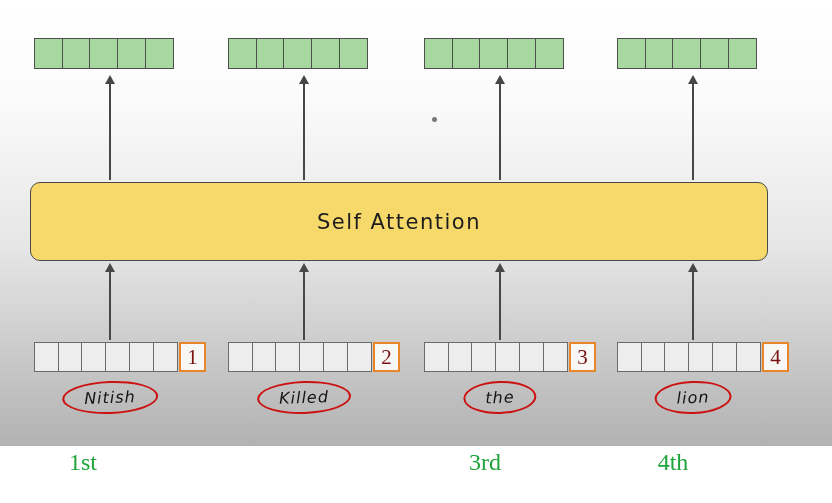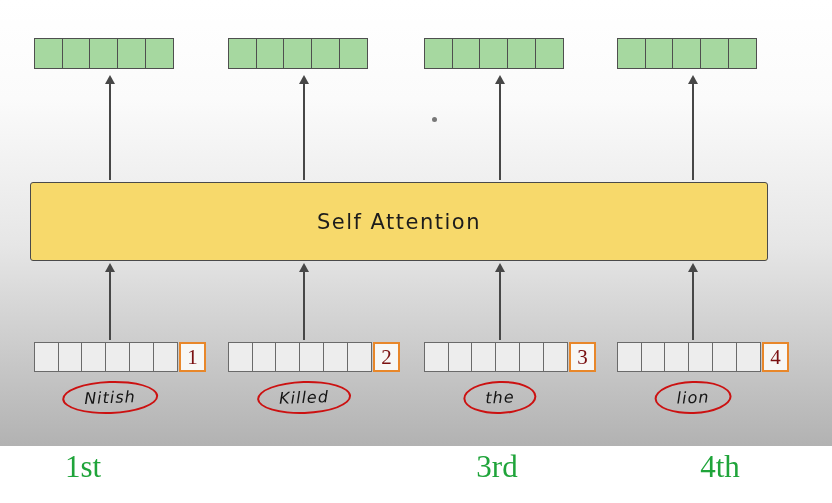--- a/index.html
+++ b/index.html
@@ -42,37 +42,37 @@
   .arrow::before{content:"";position:absolute;left:7px;top:5px;bottom:0;width:1.6px;background:#474747;}
   .arrow::after{content:"";position:absolute;left:2.5px;top:-1px;width:0;height:0;
     border-left:5.5px solid transparent;border-right:5.5px solid transparent;
     border-bottom:9px solid #474747;}
   .arrow-top{left:72px;top:76px;height:104px;}
   .arrow-mid{left:72px;top:264px;height:76px;}
 
   
   .attention-box{
     position:absolute;left:30px;top:182px;width:738px;height:79px;box-sizing:border-box;
-    background:var(--attention-box);border:1.6px solid #4a4a4a;border-radius:3px;
+    background:var(--attention-box);border:1.6px solid #4a4a4a;border-radius:10px;
     display:flex;align-items:center;justify-content:center;
   }
   .attention-label{font-size:21px;color:#1c1c1c;letter-spacing:1.5px;}
 
   
   .word-oval{
     position:absolute;top:381px;left:80px;transform:translateX(-50%) rotate(-2deg);
     border:2.2px solid var(--word-circle);border-radius:50%;
     padding:5px 20px;white-space:nowrap;
     font-style:italic;font-size:16px;color:#141414;letter-spacing:1px;
   }
 
   
   .ordinal{
     position:absolute;top:449px;transform:translateX(-50%);
-    font-family:"Liberation Serif",serif;font-size:31px;color:var(--ordinal-text);
+    font-family:"Liberation Serif",serif;font-size:24px;color:var(--ordinal-text);
   }
   .stray-dot{position:absolute;left:432px;top:117px;width:5px;height:5px;border-radius:50%;background:#787878;}
 </style>
 </head>
 <body>
 
 <div class="canvas">
   <div class="bg-gradient"></div>
 
   <div class="col" style="left:30px">
@@ -163,15 +163,15 @@
     <div class="word-oval"><span>lion</span></div>
   </div>
 
   <div class="attention-box">
     <span class="attention-label">Self Attention</span>
   </div>
 
   <div class="stray-dot"></div>
 
   <div class="ordinal" style="left:83px">1st</div>
-  <div class="ordinal" style="left:497px">3rd</div>
-  <div class="ordinal" style="left:720px">4th</div>
+  <div class="ordinal" style="left:485px">3rd</div>
+  <div class="ordinal" style="left:673px">4th</div>
 </div>
 
 </body></html>

